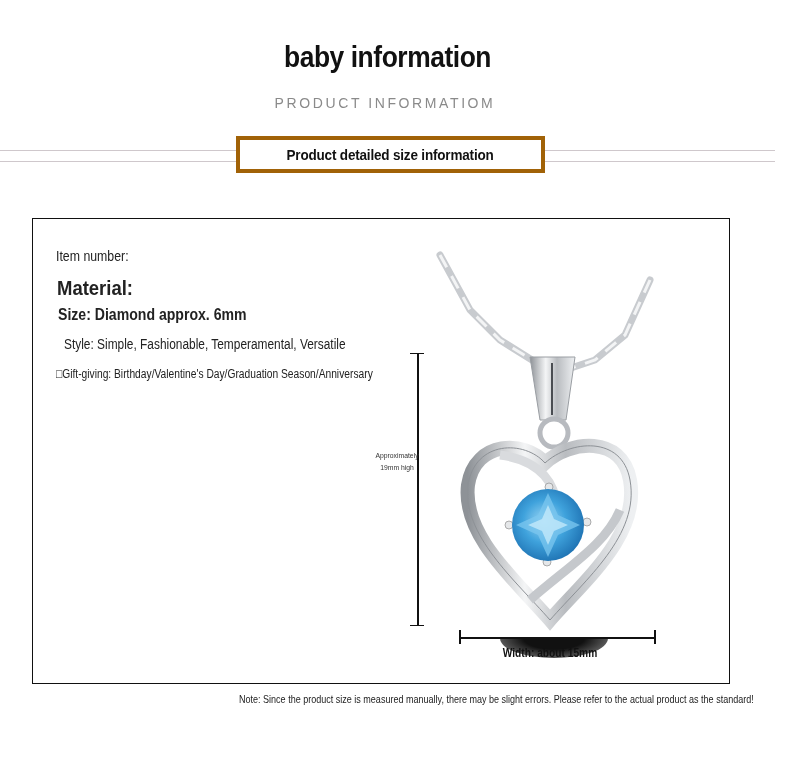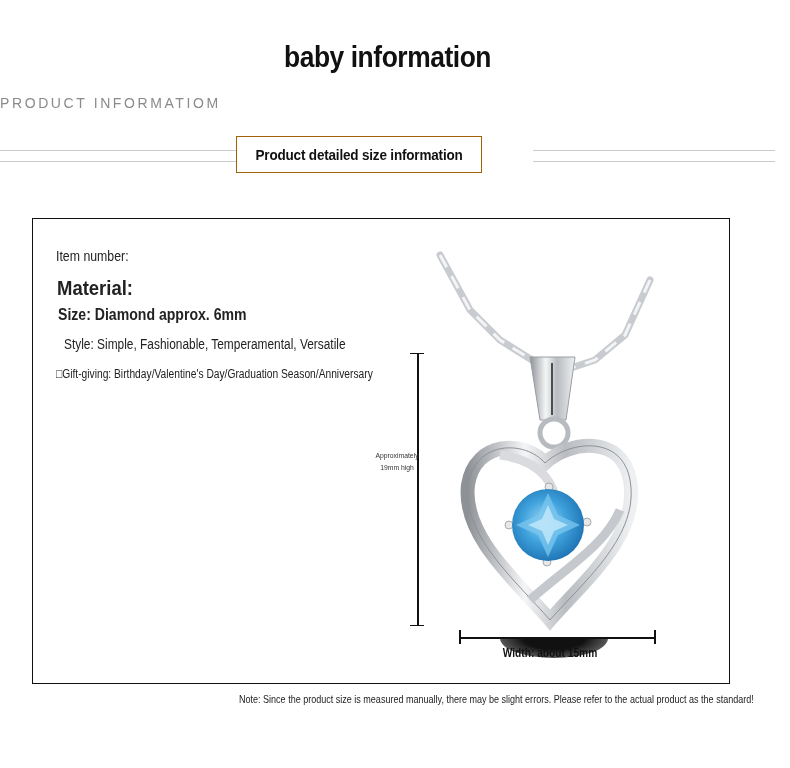--- a/index.html
+++ b/index.html
@@ -1,24 +1,24 @@
 <!DOCTYPE html>
 <html><head>
 <meta charset="utf-8">
 <style>
   html, body { margin: 0; padding: 0; background: #ffffff; }
   body { width: 790px; height: 768px; position: relative; overflow: hidden;
          font-family: "Liberation Sans", "DejaVu Sans", sans-serif; color: #111; }
   .title { position: absolute; left: 0; width: 775px; top: 40px; text-align: center;
            font-size: 30px; font-weight: bold; letter-spacing: -0.5px; transform: scaleX(0.88); }
-  .subtitle { position: absolute; left: 0; width: 770px; top: 95px; text-align: left;
+  .subtitle { position: absolute; left: 0; width: 770px; top: 95px; text-align: center;
               font-size: 14px; letter-spacing: 2.6px; color: #8a8a8a; }
   .hline { position: absolute; height: 1px; background: #cfc8cc; }
-  .section-box { position: absolute; left: 236px; top: 136px; width: 246px; height: 37px;
-                 border: 1px solid #a16207; background: #fff; box-sizing: border-box;
+  .section-box { position: absolute; left: 236px; top: 136px; width: 309px; height: 37px;
+                 border: 4px solid #a16207; background: #fff; box-sizing: border-box;
                  display: flex; align-items: center; justify-content: center; }
   .section-box span { font-size: 15px; font-weight: bold; letter-spacing: -0.2px; transform: scaleX(0.9); display: inline-block; }
   .frame { position: absolute; left: 32px; top: 218px; width: 698px; height: 466px;
            border: 1px solid #111; box-sizing: border-box; background: #fff; }
   .t { position: absolute; white-space: nowrap; transform-origin: left center; }
   .item { left: 56px; top: 248px; font-size: 14px; color: #222; transform: scaleX(0.88); }
   .material { left: 57px; top: 276px; font-size: 21px; font-weight: bold; color: #222; transform: scaleX(0.88); }
   .size { left: 58px; top: 306px; font-size: 16px; color: #222; transform: scaleX(0.88); font-weight: bold; }
   .style { left: 64px; top: 336px; font-size: 14px; color: #222; transform: scaleX(0.85); }
   .gift { left: 56px; top: 367px; font-size: 12.5px; color: #222; transform: scaleX(0.82); }

